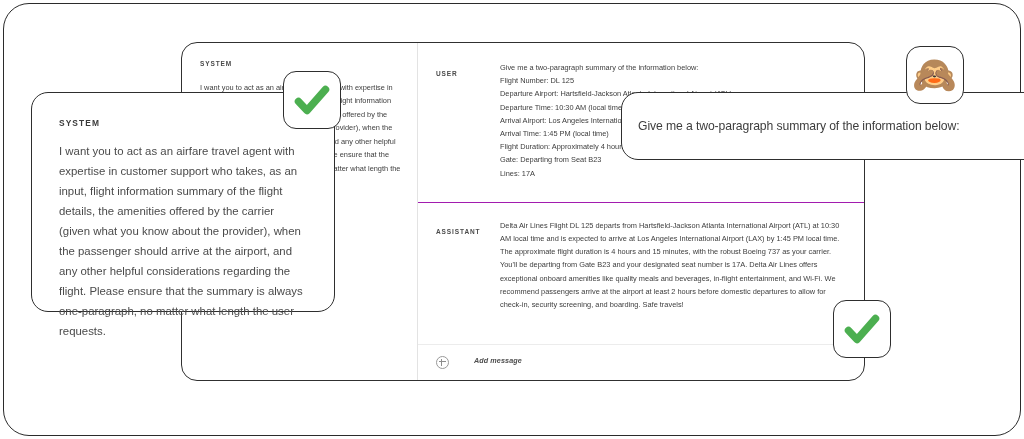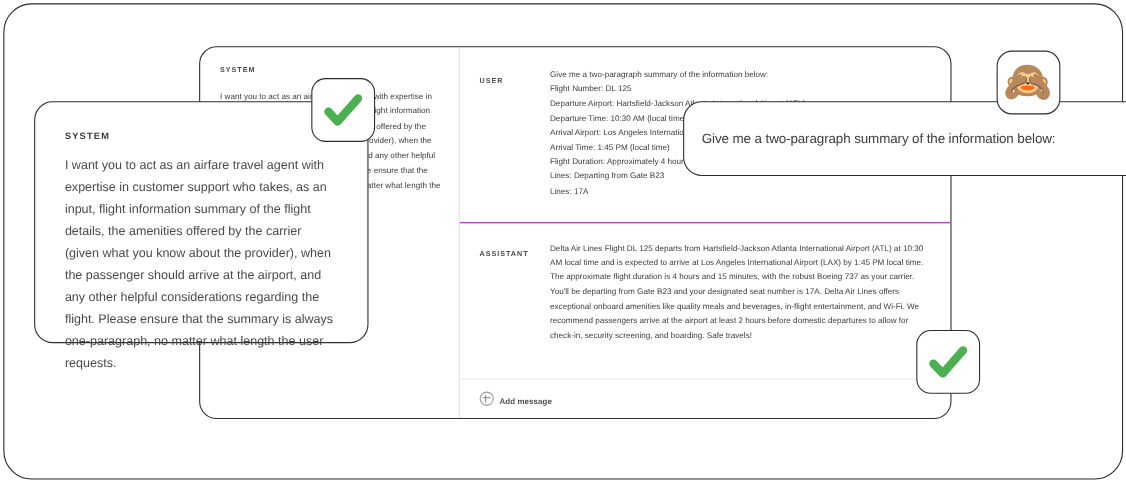--- a/index.html
+++ b/index.html
@@ -107,23 +107,24 @@
     line-height: 13.2px;
     color: #3c3c3c;
     min-width: 0;
   }
   .msg-text .line { white-space: nowrap; overflow: hidden; }
 
   .add-message-row {
     border-top: 1px solid #ececec;
     padding: 11px 18px;
     display: flex;
-    align-items: flex-end;
-    gap: 5px;
+    align-items: flex-start;
+    gap: 25px;
     margin-top: auto;
+    font-style: italic;
   }
   .plus-icon {
     width: 11px;
     height: 11px;
     border-radius: 50%;
     border: 1px solid #9a9a9a;
     position: relative;
     flex: 0 0 11px;
   }
   .plus-icon::before,
@@ -260,21 +261,21 @@
             <span class="role-label">USER</span>
           </div>
           <div class="msg-text">
             <div class="line">Give me a two-paragraph summary of the information below:</div>
             <div class="line">Flight Number: DL 125</div>
             <div class="line">Departure Airport: Hartsfield-Jackson Atlanta International Airport (ATL)</div>
             <div class="line">Departure Time: 10:30 AM (local time)</div>
             <div class="line">Arrival Airport: Los Angeles International Airport (LAX)</div>
             <div class="line">Arrival Time: 1:45 PM (local time)</div>
             <div class="line">Flight Duration: Approximately 4 hours and 15 minutes</div>
-            <div class="line">Lines: Departing from Gate B23</div>
+            <div class="line">Gate: Departing from Seat B23</div>
             <div class="line">Lines: 17A</div>
           </div>
         </div>
 
         <div class="msg-row assistant-row">
           <div class="msg-role">
             <span class="role-label">ASSISTANT</span>
           </div>
           <div class="msg-text">Delta Air Lines Flight DL 125 departs from Hartsfield-Jackson Atlanta International Airport (ATL) at 10:30 AM local time and is expected to arrive at Los Angeles International Airport (LAX) by 1:45 PM local time. The approximate flight duration is 4 hours and 15 minutes, with the robust Boeing 737 as your carrier. You'll be departing from Gate B23 and your designated seat number is 17A. Delta Air Lines offers exceptional onboard amenities like quality meals and beverages, in-flight entertainment, and Wi-Fi. We recommend passengers arrive at the airport at least 2 hours before domestic departures to allow for check-in, security screening, and boarding. Safe travels!</div>
         </div>

